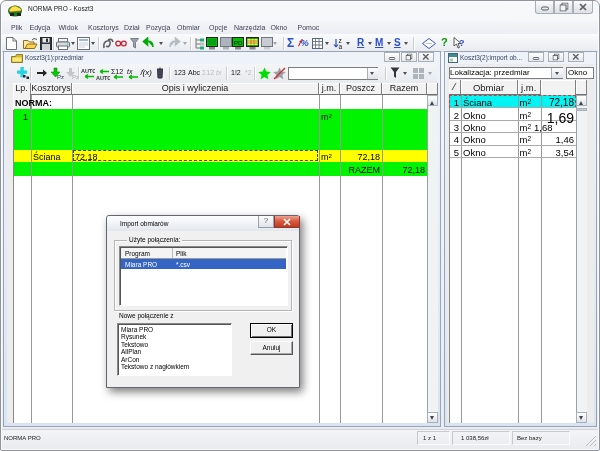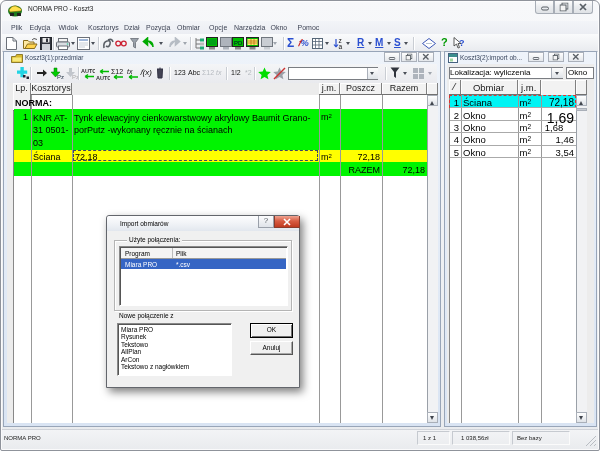--- a/index.html
+++ b/index.html
@@ -283,39 +283,38 @@
         <rect x="0" y="6" width="5" height="5" fill="#aeb4bc"></rect>
         <rect x="6" y="6" width="5" height="5" fill="#aeb4bc"></rect>
       </svg>
   <div class="dd gray" style="left:421px;top:8px;"></div>
  </div>
  <div class="abs" style="left:7px;top:83px;width:430px;height:340px;background:#ececec;"></div>
 
  <div class="abs" style="left:13px;top:95px;width:414px;height:328px;background:#fff;border-left:1px solid #888;"></div>
  <div class="hdr" style="left:13px;top:83px;width:18px;height:28px;">Lp.</div>
  <div class="hdr" style="left:31px;top:83px;width:41px;height:12px;">Kosztorys</div>
+ <div class="hdr" style="left:72px;top:83px;width:247px;height:12px;">Opis i wyliczenia</div>
  <div class="hdr" style="left:319px;top:83px;width:21px;height:12px;">j.m.</div>
  <div class="hdr" style="left:340px;top:83px;width:42px;height:12px;">Poszcz</div>
  <div class="hdr" style="left:382px;top:83px;width:45px;height:12px;">Razem</div>
  <div class="hdr" style="left:427px;top:83px;width:11px;height:12px;"></div>
 
  <div class="abs" style="left:14px;top:109px;width:413px;height:41px;background:#00f400;"></div>
  <div class="abs" style="left:14px;top:150px;width:413px;height:12px;background:#ffff00;"></div>
  <div class="abs" style="left:14px;top:162px;width:413px;height:13.5px;background:#00f400;"></div>
 
  <div class="vline" style="left:31px;top:95px;height:328px;"></div>
  <div class="vline" style="left:72px;top:95px;height:328px;"></div>
  <div class="vline" style="left:319px;top:95px;height:328px;"></div>
  <div class="vline" style="left:340px;top:95px;height:328px;"></div>
  <div class="vline" style="left:382px;top:95px;height:328px;"></div>
 
  <div class="t9" style="left:15px;top:98px;font-weight:bold;">NORMA:</div>
  <div class="r9" style="left:14px;top:112px;width:14px;">1</div>
- <div class="t9" style="left:33px;top:112px;line-height:12.3px;">KNR AT-<br>31 0501-<br>03</div>
- <div class="t9" style="left:74px;top:112px;line-height:12.3px;">Tynk elewacyjny cienkowarstwowy akrylowy Baumit Grano-<br>porPutz -wykonany ręcznie na ścianach</div>
  <div class="t9" style="left:321px;top:112px;">m<span style="font-size:6px;vertical-align:2px;">2</span></div>
  <div class="abs" style="left:73px;top:150px;width:245px;height:11px;border:1px dashed #3a4668;box-sizing:border-box;"></div>
  <div class="t9" style="left:33px;top:152px;">Ściana</div>
  <div class="t9" style="left:75px;top:152px;">72,18</div>
  <div class="t9" style="left:321px;top:152px;">m<span style="font-size:6px;vertical-align:2px;">2</span></div>
  <div class="r9" style="left:340px;top:152px;width:40px;">72,18</div>
  <div class="r9" style="left:340px;top:165px;width:40px;">RAZEM</div>
  <div class="r9" style="left:382px;top:165px;width:43px;">72,18</div>
 
  <div class="scrollv" style="left:427px;top:95px;width:11px;height:328px;"></div>
@@ -344,21 +343,21 @@
       </svg>
     </div>
  <div class="cbtn" style="left:568px;top:52px;width:16px;">
       <svg width="7" height="7">
         <path d="M0.5 0.5 L6 6 M6 0.5 L0.5 6" stroke="#5a6066" stroke-width="1.4"></path>
       </svg>
     </div>
  <div class="abs" style="left:447px;top:64px;width:147px;height:359px;background:#ececec;"></div>
 
  <div class="abs" style="left:449px;top:67px;width:114px;height:12px;background:#fff;border:1px solid #7a7d82;box-sizing:border-box;"></div>
- <div class="abs" style="left:450px;top:68px;font-size:8px;color:#000;">Lokalizacja: wyliczenia</div>
+ <div class="abs" style="left:450px;top:68px;font-size:8px;color:#000;">Lokalizacja: przedmiar</div>
  <div class="abs" style="left:551px;top:68px;width:11px;height:10px;background:linear-gradient(#fdfdfd,#dfe3e8);border-left:1px solid #aab0ba;">
       <div class="dd" style="left:2.5px;top:3.5px;"></div>
     </div>
  <div class="abs" style="left:566px;top:67px;width:28px;height:12px;background:#fff;border:1px solid #7a7d82;box-sizing:border-box;"></div>
  <div class="abs" style="left:568px;top:68px;font-size:8px;color:#000;">Okno</div>
 
  <div class="abs" style="left:449px;top:95px;width:127px;height:328px;background:#fff;border-left:1px solid #888;"></div>
  <div class="hdr" style="left:449px;top:80px;width:11.5px;height:15px;"><svg width="10" height="13">
         <path d="M7 3 L3 10" stroke="#555" stroke-width="1"></path>
       </svg></div>
@@ -384,21 +383,21 @@
  <div class="abs" style="left:463px;top:97px;font-size:9.5px;">Ściana</div>
  <div class="abs" style="left:519.5px;top:97px;font-size:9.5px;">m<span style="font-size:6.5px;vertical-align:2px;">2</span></div>
  <div class="abs" style="left:534px;top:96.5px;width:40px;text-align:right;font-size:10px;">72,18</div>
  <div class="abs" style="left:449px;top:109.6px;width:10px;text-align:right;font-size:9.5px;">2</div>
  <div class="abs" style="left:463px;top:109.6px;font-size:9.5px;">Okno</div>
  <div class="abs" style="left:519.5px;top:109.6px;font-size:9.5px;">m<span style="font-size:6.5px;vertical-align:2px;">2</span></div>
  <div class="abs" style="left:534px;top:109.6px;width:40px;text-align:right;font-size:14px;">1,69</div>
  <div class="abs" style="left:449px;top:122px;width:10px;text-align:right;font-size:9.5px;">3</div>
  <div class="abs" style="left:463px;top:122px;font-size:9.5px;">Okno</div>
  <div class="abs" style="left:519.5px;top:122px;font-size:9.5px;">m<span style="font-size:6.5px;vertical-align:2px;">2</span></div>
- <div class="abs" style="left:534px;top:122px;width:40px;text-align:center;font-size:9.5px;">1,68</div>
+ <div class="abs" style="left:534px;top:122px;width:40px;text-align:left;font-size:9.5px;">1,68</div>
  <div class="abs" style="left:449px;top:134.4px;width:10px;text-align:right;font-size:9.5px;">4</div>
  <div class="abs" style="left:463px;top:134.4px;font-size:9.5px;">Okno</div>
  <div class="abs" style="left:519.5px;top:134.4px;font-size:9.5px;">m<span style="font-size:6.5px;vertical-align:2px;">2</span></div>
  <div class="abs" style="left:534px;top:134.4px;width:40px;text-align:right;font-size:9.5px;">1,46</div>
  <div class="abs" style="left:449px;top:146.8px;width:10px;text-align:right;font-size:9.5px;">5</div>
  <div class="abs" style="left:463px;top:146.8px;font-size:9.5px;">Okno</div>
  <div class="abs" style="left:519.5px;top:146.8px;font-size:9.5px;">m<span style="font-size:6.5px;vertical-align:2px;">2</span></div>
  <div class="abs" style="left:534px;top:146.8px;width:40px;text-align:right;font-size:9.5px;">3,54</div>
 
  <div class="scrollv" style="left:576px;top:95px;width:11px;height:328px;"></div>

